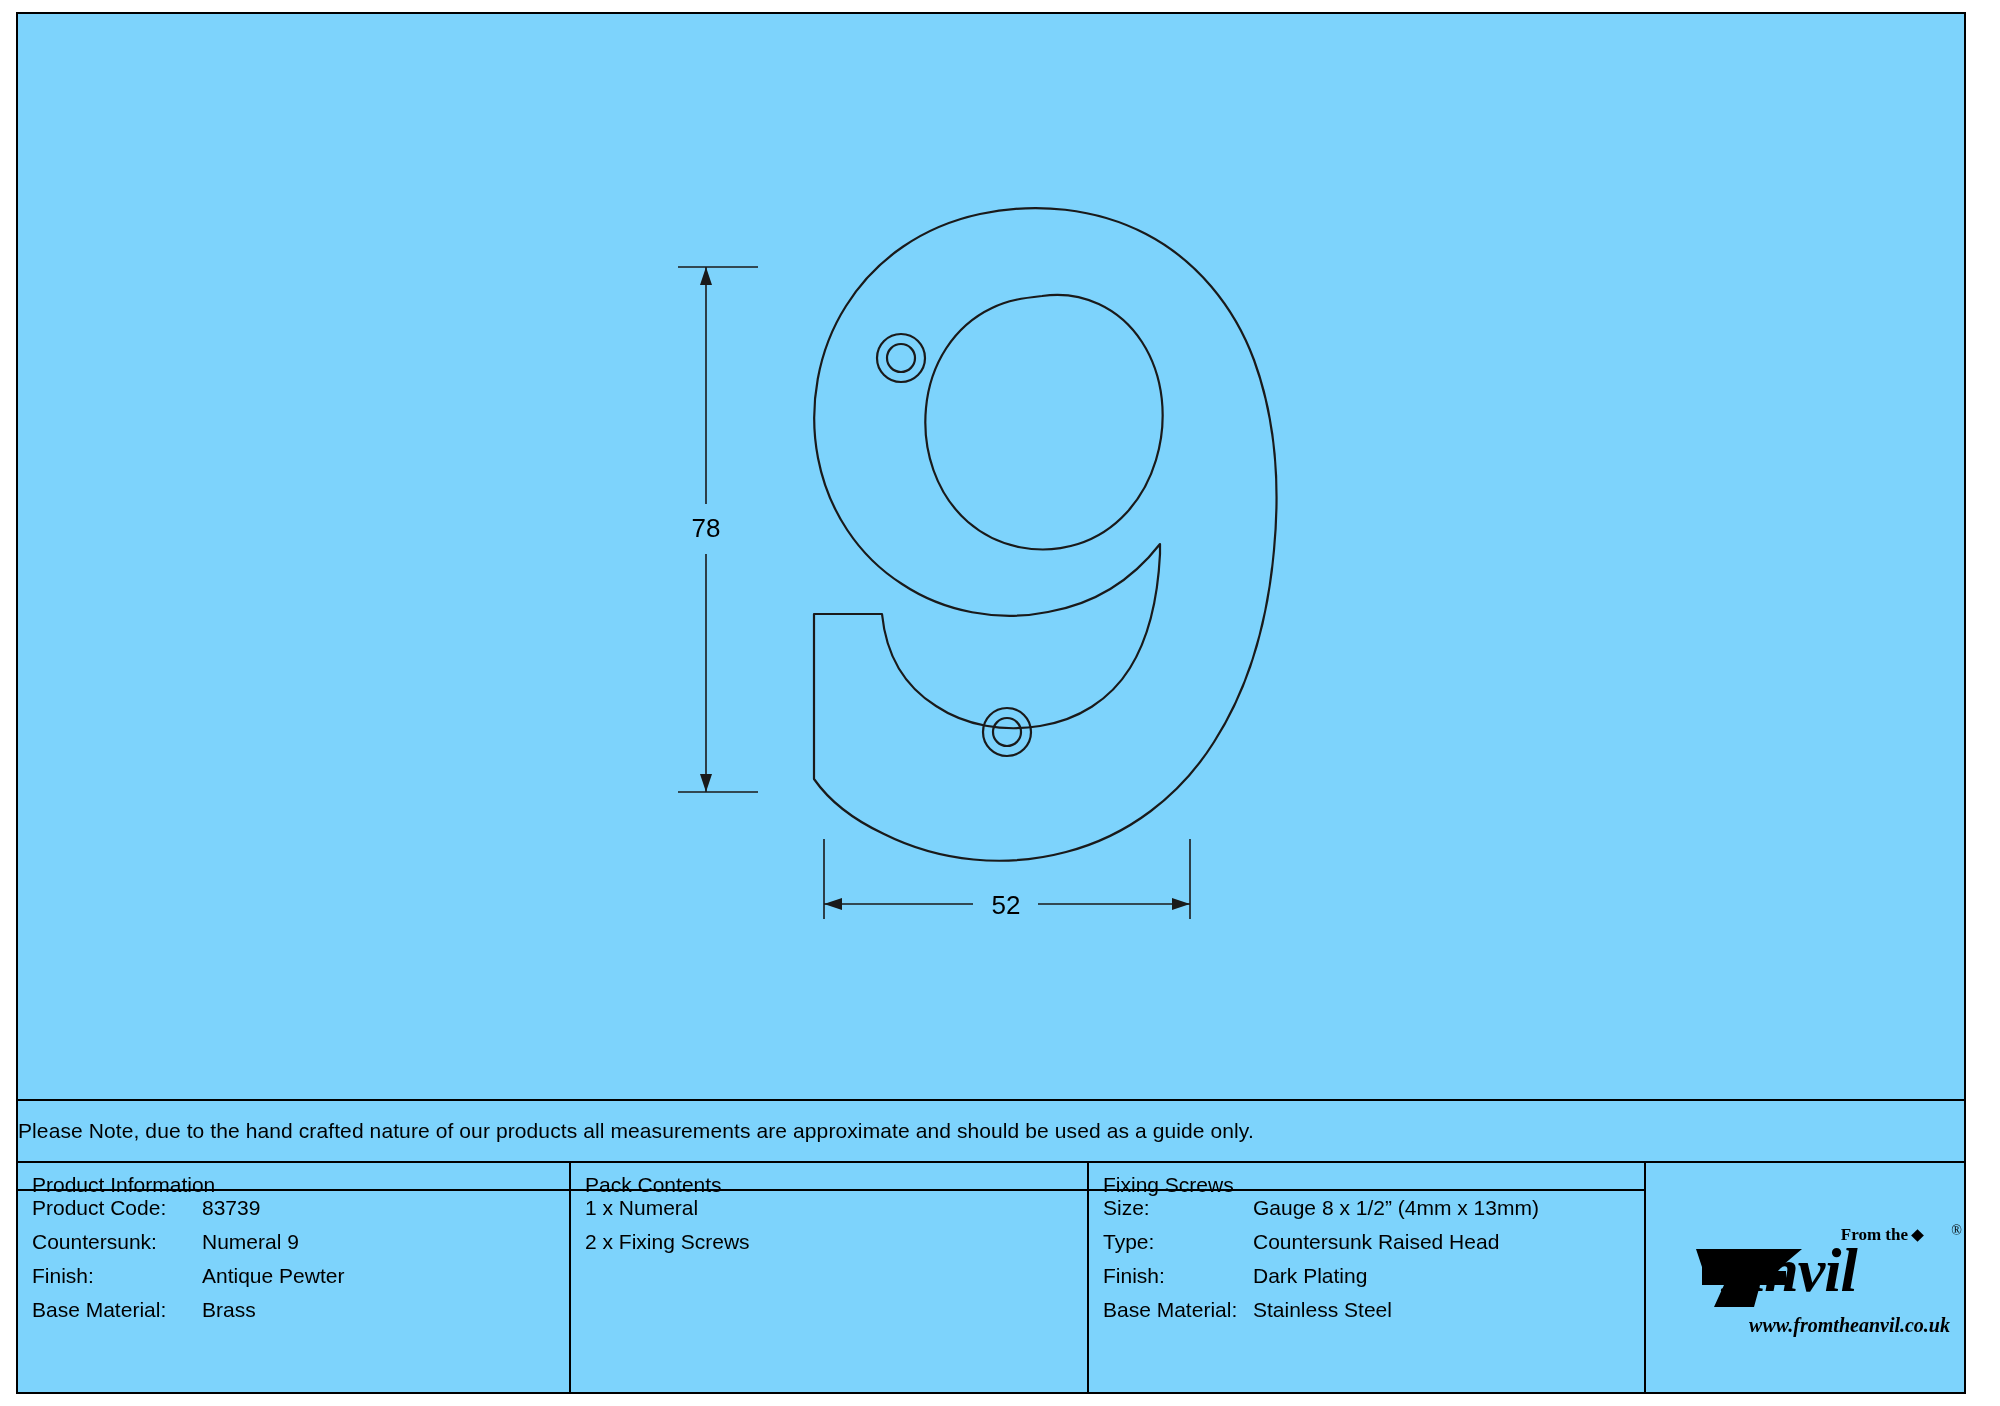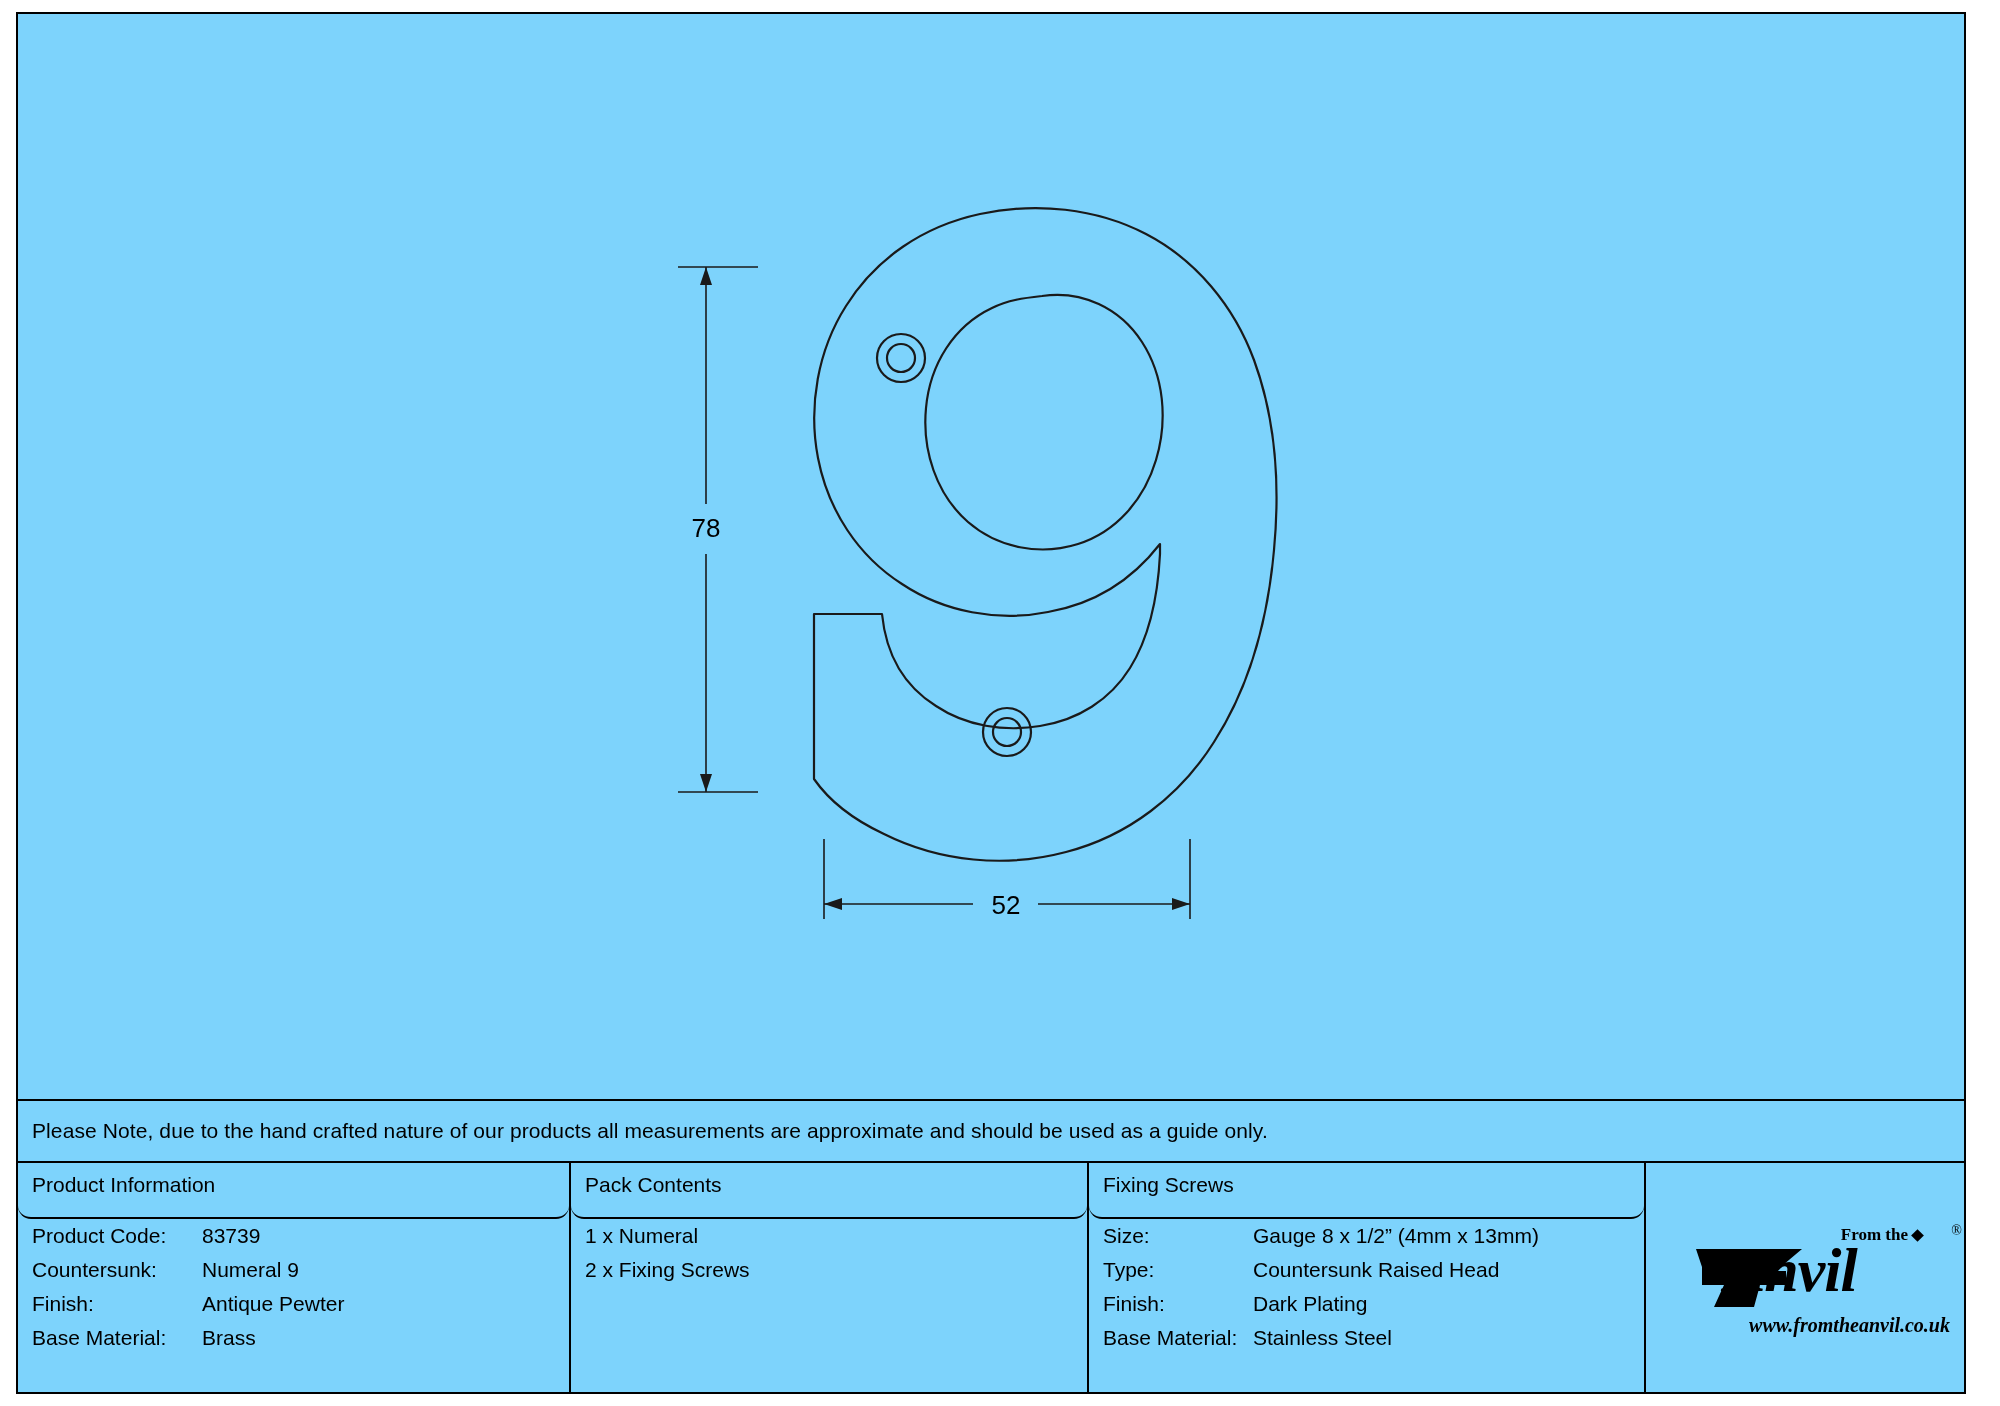--- a/index.html
+++ b/index.html
@@ -42,21 +42,20 @@
     top: 1085px;
     width: 100%;
     height: 62px;
     border-top: 2px solid #000;
     box-sizing: border-box;
     display: flex;
     align-items: center;
   }
   .note-text {
     font-size: 21px;
-    padding-left: 14px;
     letter-spacing: 0.1px;
   }
 
   
   .info-table {
     position: absolute;
     left: 0;
     top: 1147px;
     width: 100%;
     height: 233px;
@@ -68,28 +67,27 @@
     box-sizing: border-box;
     border-right: 2px solid #000;
     position: relative;
   }
   .col.c1 { width: 553px; }
   .col.c2 { width: 518px; }
   .col.c3 { width: 557px; }
   .col.c4 { width: 318px; border-right: none; }
 
   .col-head {
-    height: 56px;
+    height: 28px;
     line-height: 44px;
     font-size: 21px;
     padding-left: 14px;
     border-bottom: 2px solid #000;
     box-sizing: border-box;
     white-space: nowrap;
-    border-radius: 13px;
   }
   .col-body {
     padding: 0 0 0 14px;
     font-size: 21px;
     line-height: 34px;
   }
   .kv {
     display: flex;
   }
   .kv .k { width: 150px; flex: 0 0 150px; }

